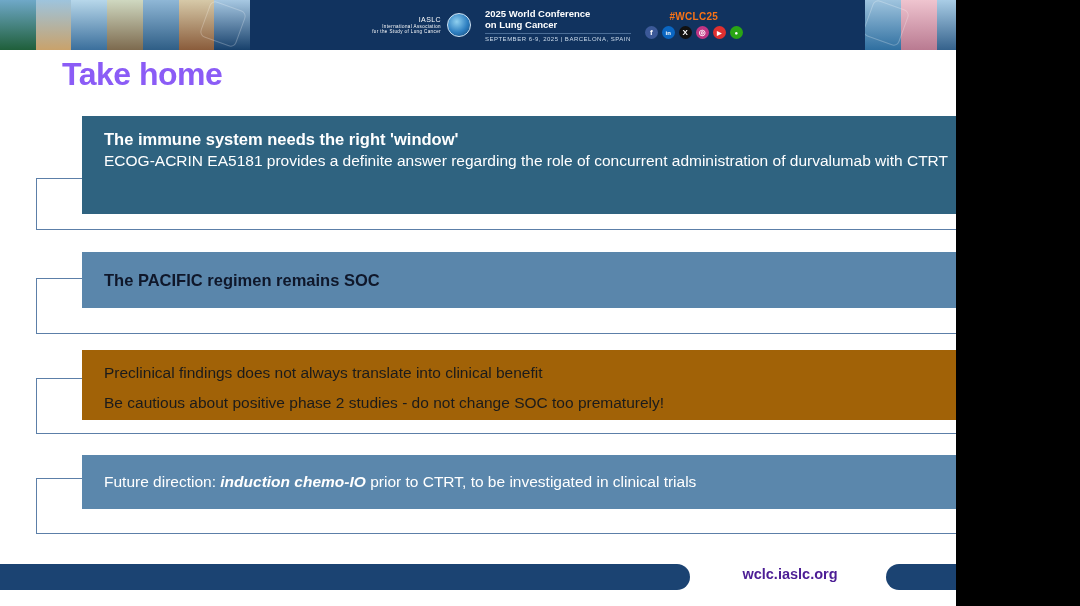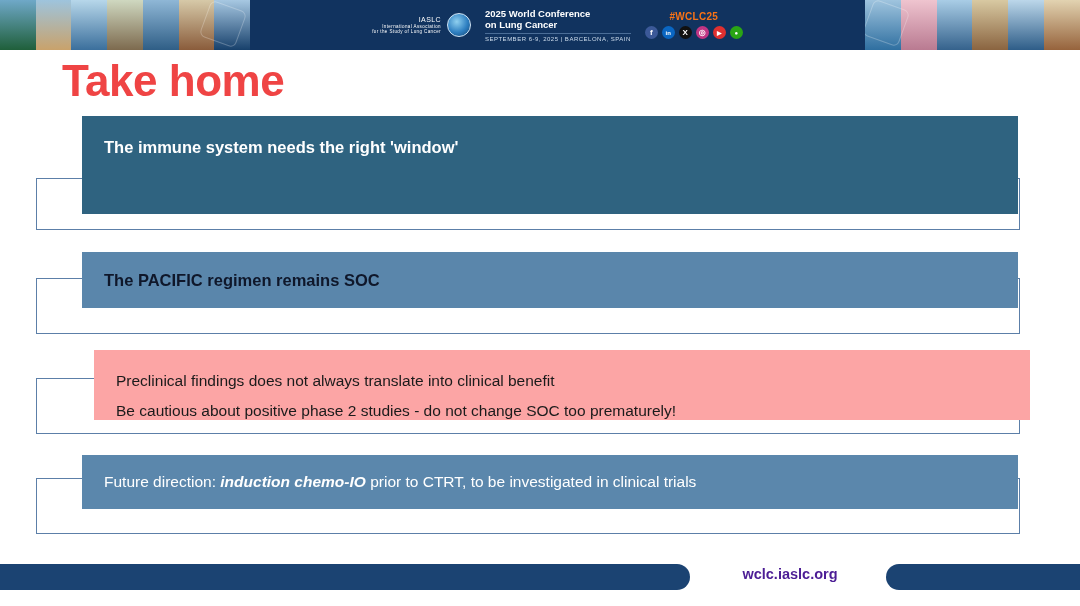--- a/index.html
+++ b/index.html
@@ -2,21 +2,21 @@
 <html><head>
 <meta charset="utf-8">
 <style>
   html, body {
     margin: 0;
     padding: 0;
     background: #000;
   }
   .slide {
     position: relative;
-    width: 1080px;
+    width: 956px;
     height: 606px;
     background: #ffffff;
     overflow: hidden;
     font-family: "Liberation Sans", sans-serif;
   }
 
   
   .banner {
     position: absolute;
     left: 0; top: 0;
@@ -111,40 +111,40 @@
     width: 36px; height: 36px;
     transform: rotate(20deg);
     border-radius: 6px;
   }
 
   
   .title {
     position: absolute;
     left: 62px;
     top: 56px;
-    font-size: 44px;
-    font-weight: bold;
-    color: #ef4444;
+    font-size: 32px;
+    font-weight: bold;
+    color: #8b5cf6;
     letter-spacing: -0.5px;
   }
   .outline {
     position: absolute;
     border: 1px solid #5c7fa8;
     background: transparent;
     box-sizing: border-box;
   }
   .card {
     position: absolute;
     box-sizing: border-box;
     border-radius: 0;
-    padding: 20px 22px;
+    padding: 12px 22px;
   }
   .card.dark { background: #2f6380; color: #ffffff; }
   .card.mid  { background: #5a86ab; color: #0f172a; }
-  .card.grey { background: #fca5a5; color: #1b1b1b; margin-left: 12px; }
+  .card.grey { background: #a16207; color: #1b1b1b; }
   .card.blue { background: #5b87ac; color: #ffffff; }
 
   .card-head {
     font-size: 16.5px;
     font-weight: bold;
     line-height: 1.35;
   }
   .card-body {
     font-size: 15.5px;
     line-height: 1.38;
@@ -233,20 +233,21 @@
       <div class="ph" style="background:linear-gradient(#bcd7ea,#2e5d88)"></div>
       <div class="ph" style="background:linear-gradient(#e2d3b1,#96633c)"></div>
     </div>
   </div>
 
   <div class="title">Take home</div>
 
   <div class="outline" style="left:36px; top:178px; width:984px; height:52px;"></div>
   <div class="card dark" style="left:82px; top:116px; width:936px; height:98px;">
     <div class="card-head">The immune system needs the right 'window'</div>
+    <div class="card-body">ECOG-ACRIN EA5181 provides a definite answer regarding the role of concurrent administration of durvalumab with CTRT</div>
   </div>
 
   <div class="outline" style="left:36px; top:278px; width:984px; height:56px;"></div>
   <div class="card mid" style="left:82px; top:252px; width:936px; height:56px; display:flex; align-items:center;">
     <div class="card-head">The PACIFIC regimen remains SOC</div>
   </div>
 
   <div class="outline" style="left:36px; top:378px; width:984px; height:56px;"></div>
   <div class="card grey" style="left:82px; top:350px; width:936px; height:70px;">
     <div class="card-line">Preclinical findings does not always translate into clinical benefit</div>

